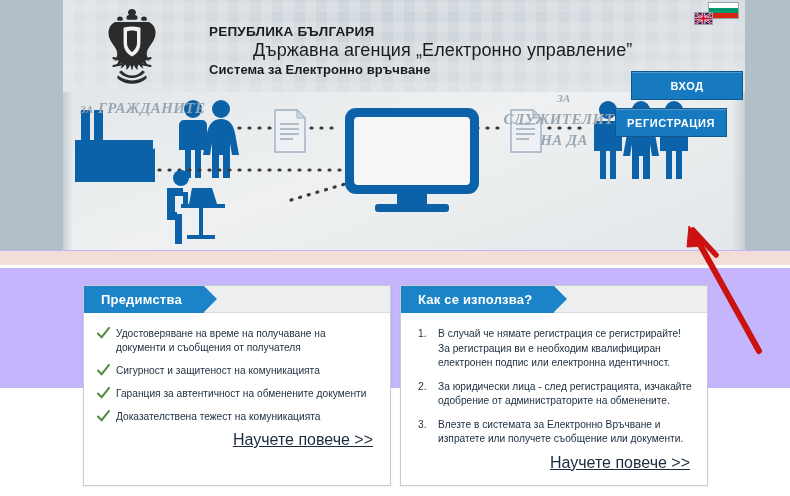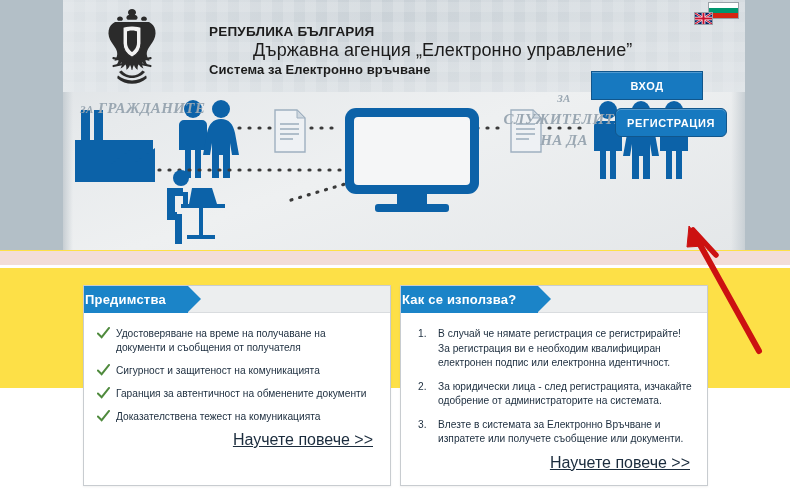--- a/index.html
+++ b/index.html
@@ -5,21 +5,21 @@
   * { box-sizing: border-box; margin:0; padding:0; }
   html, body {
     width: 790px; height: 496px;
     overflow: hidden;
     font-family: "Liberation Sans", "DejaVu Sans", sans-serif;
     background: #ffffff;
   }
   #page {
     position: relative;
     width: 790px; height: 388px;
-    background: #fde047;
+    background: #c4b5fd;
   }
 
   
   .gutter {
     position: absolute; top: 0; height: 250px;
     background: #b3bfc7;
   }
   .gutter.left  { left: 0;  width: 63px; }
   .gutter.right { left: 745px; width: 45px; }
 
@@ -98,22 +98,22 @@
     position:absolute; z-index:7;
     width:112px; height:29px;
     background:#1779c0;
     border:1px solid #11568c;
     color:#ffffff; font-size:11px; font-weight:bold;
     letter-spacing:.6px;
     display:flex; align-items:center; justify-content:center;
     cursor:pointer;
     box-shadow: inset 0 1px 0 rgba(255,255,255,.25);
   }
-  #btn-login { left:528px; top:71px;text-align:right; }
-  #btn-reg   { left:552px; top:108px;border-radius:6px; }
+  #btn-login { left:568px; top:71px;text-align:right; }
+  #btn-reg   { left:552px; top:108px; }
 
   
   #band {
     position:absolute; left:0; top:251px; width:790px; height:14px;
     background:#f2ddd8;
   }
   #band-bottom {
     position:absolute; left:0; top:265px; width:790px; height:3px;
     background:#ffffff;
   }
@@ -130,21 +130,21 @@
 
   .card-head {
     position:relative; height:27px;
     background:#eceeef;
     border-bottom:1px solid #d9dcdf;
   }
   .card-head .ribbon {
     position:absolute; left:0; top:0; height:27px;
     background:#1b84c8;
     display:flex; align-items:center;
-    padding-left:1px; padding-right:22px;
+    padding-left:17px; padding-right:22px;
     color:#fff; font-size:13px; font-weight:bold;
     letter-spacing:.2px;
     text-align:center;
   }
   .card-head .ribbon::after {
     content:""; position:absolute; right:-13px; top:0;
     width:0; height:0;
     border-top:13.5px solid transparent;
     border-bottom:13.5px solid transparent;
     border-left:13px solid #1b84c8;
@@ -391,21 +391,21 @@
   <div class="card" id="card-right">
     <div class="card-head">
       <div class="ribbon">Как се използва?</div>
     </div>
     <div class="card-body">
       <ol class="steps">
         <li>
           <span>В случай че нямате регистрация се регистрирайте! За регистрация ви е необходим квалифициран електронен подпис или електронна идентичност.</span>
         </li>
         <li>
-          <span>За юридически лица - след регистрацията, изчакайте одобрение от администраторите на системата.</span>
+          <span>За юридически лица - след регистрацията, изчакайте одобрение от администраторите на обменените.</span>
         </li>
         <li>
           <span>Влезте в системата за Електронно Връчване и изпратете или получете съобщение или документи.</span>
         </li>
       </ol>
       <a class="more">Научете повече &gt;&gt;</a>
     </div>
   </div>
 
   <svg id="arrow">

